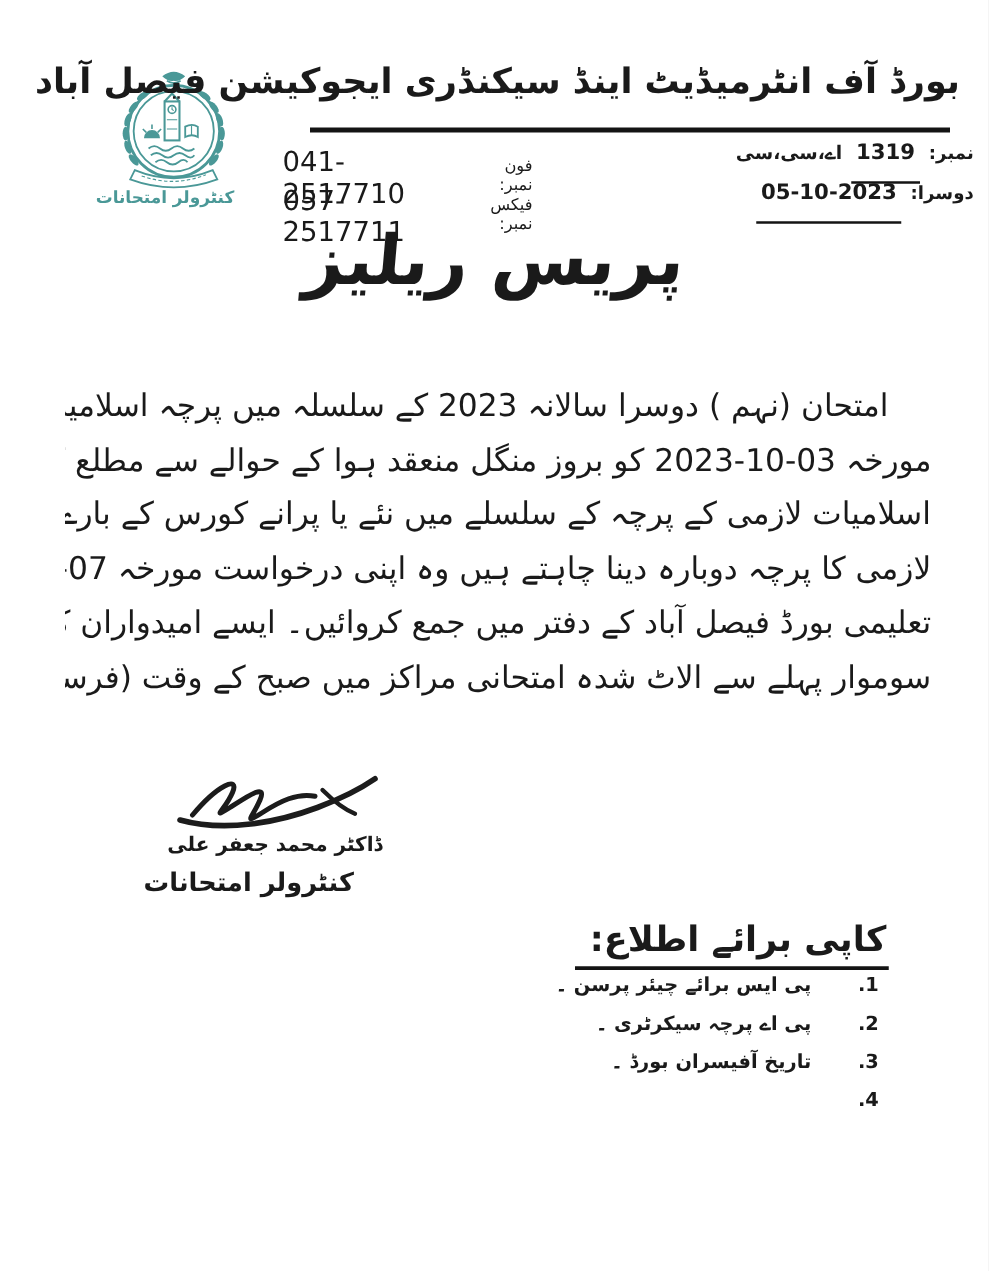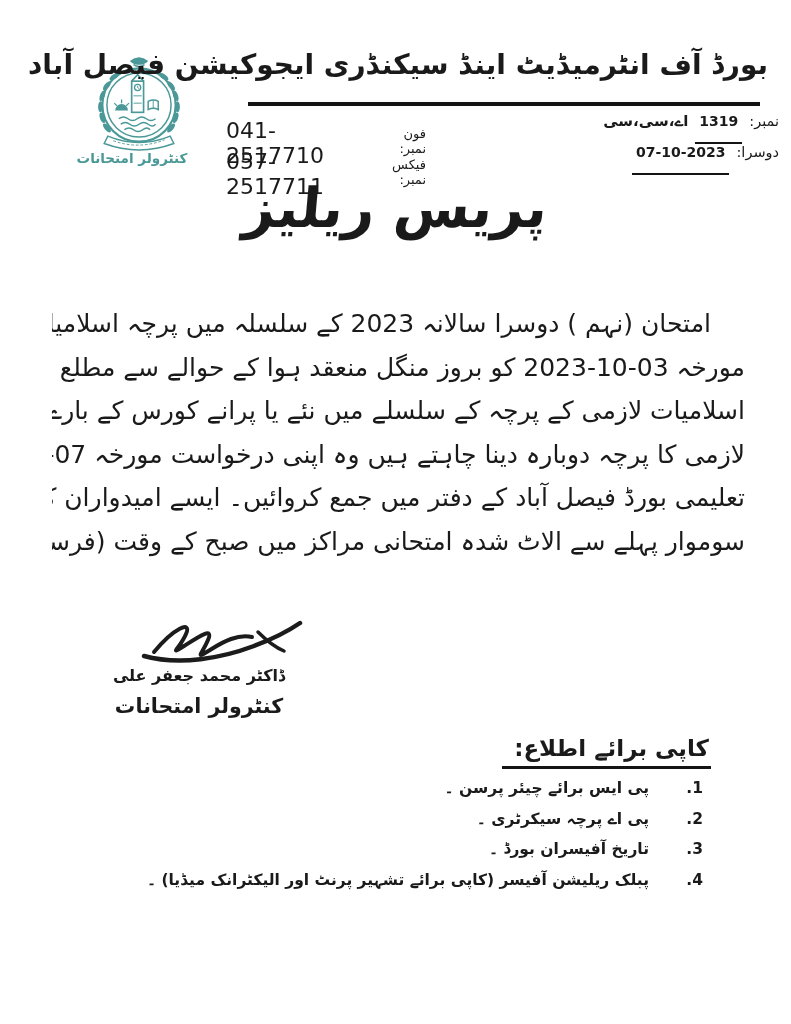--- a/index.html
+++ b/index.html
@@ -20,47 +20,47 @@
     direction:rtl; font-size:28px; font-weight:bold; white-space:nowrap;
     letter-spacing:-0.5px;
   }
   .title-underline { position:absolute; left:248px; top:102px; width:512px; height:4px; background:#141414; }
   .contact-block { position:absolute; left:226px; top:118px; width:200px; direction:rtl; }
   .contact-row { display:flex; align-items:baseline; gap:7px; height:31px; }
   .contact-row .lbl { font-size:13px; font-weight:normal; }
   .contact-row .val { font-size:22px; font-weight:400; direction:ltr; }
   .ref-block { position:absolute; right:12px; top:112px; direction:rtl; text-align:right; }
   .ref-row { display:flex; align-items:baseline; gap:7px; height:32px; }
-  .ref-row .lbl { font-size:14.5px; font-weight:normal; }
-  .ref-row .val { font-size:14px; font-weight:bold; direction:ltr; border-bottom:2px solid #141414; padding:0 4px 13px 4px; }
+  .ref-row .lbl { font-size:14.5px; font-weight:bold; }
+  .ref-row .val { font-size:17px; font-weight:bold; direction:ltr; border-bottom:2px solid #141414; padding:0 4px 13px 4px; }
   .ref-row .sfx { font-size:15px; font-weight:bold; }
   
   .press-title {
     position:absolute; left:0; right:0; top:176px; text-align:center;
     font-size:55px; font-weight:bold; direction:rtl; transform:skewX(-5deg);
   }
   
   .body-text { position:absolute; left:52px; right:46px; top:302px; direction:rtl; font-size:25px; }
   .body-text .line { height:43.5px; line-height:43.5px; text-align:justify; text-align-last:justify; white-space:nowrap; overflow:hidden; }
   .body-text .line.first { padding-right:34px; }
   .body-text .line.last { text-align-last:center; }
   
   .sig-scribble { position:absolute; left:138px; top:610px; width:172px; height:64px; }
   .sig-name {
-    position:absolute; left:92px; top:666px; width:214px; text-align:center;
+    position:absolute; left:92px; top:666px; width:214px; text-align:right;
     direction:rtl; font-size:16px; font-weight:bold;
   }
   .sig-designation {
     position:absolute; left:92px; top:694px; width:214px; text-align:center;
     direction:rtl; font-size:20.5px; font-weight:bold;
   }
   
   .copy-heading {
     position:absolute; right:80px; top:735px; direction:rtl;
-    font-size:23px; font-weight:bold; border-bottom:3px solid #141414;
+    font-size:28px; font-weight:bold; border-bottom:3px solid #141414;
     padding:0 2px 5px 12px;
   }
   .copy-list { position:absolute; right:88px; top:779px; width:424px; direction:rtl; }
   .copy-item { display:flex; align-items:baseline; gap:30px; height:30.5px; }
   .copy-item .num { min-width:24px; font-size:15.5px; font-weight:600; text-align:right; }
   .copy-item .txt { font-size:15.5px; font-weight:600; white-space:nowrap;text-align:center; }
 </style>
 </head>
 <body>
 
@@ -129,21 +129,21 @@
   </div>
 
   <div class="ref-block">
     <div class="ref-row">
       <span class="lbl">نمبر:</span>
       <span class="val">1319</span>
       <span class="sfx">اے،سی،سی</span>
     </div>
     <div class="ref-row">
       <span class="lbl">دوسرا:</span>
-      <span class="val">07-10-2023</span>
+      <span class="val">05-10-2023</span>
     </div>
   </div>
 
   <div class="press-title">پریس ریلیز</div>
 
   <div class="body-text">
     <div class="line first">امتحان (نہم ) دوسرا سالانہ 2023 کے سلسلہ میں پرچہ اسلامیات لازمی جو کہ</div>
     <div class="line">مورخہ 03-10-2023 کو بروز منگل منعقد ہوا کے حوالے سے مطلع کیا جاتا ہے کہ جن امیدواران کو</div>
     <div class="line">اسلامیات لازمی کے پرچہ کے سلسلے میں نئے یا پرانے کورس کے بارے میں کوئی ابہام ہے اور وہ اپنا اسلامیات</div>
     <div class="line">لازمی کا پرچہ دوبارہ دینا چاہتے ہیں وہ اپنی درخواست مورخہ 07-10-2023 تک دستی کنٹرولر امتحانات</div>
@@ -172,17 +172,16 @@
     <div class="copy-item">
       <span class="num">2.</span>
       <span class="txt">پی اے پرچہ سیکرٹری ۔</span>
     </div>
     <div class="copy-item">
       <span class="num">3.</span>
       <span class="txt">تاریخ آفیسران بورڈ ۔</span>
     </div>
     <div class="copy-item">
       <span class="num">4.</span>
-      <span class="txt">پبلک ریلیشن آفیسر (کاپی برائے تشہیر پرنٹ اور الیکٹرانک میڈیا) ۔</span>
     </div>
   </div>
 
 </div>
 
 </body></html>

